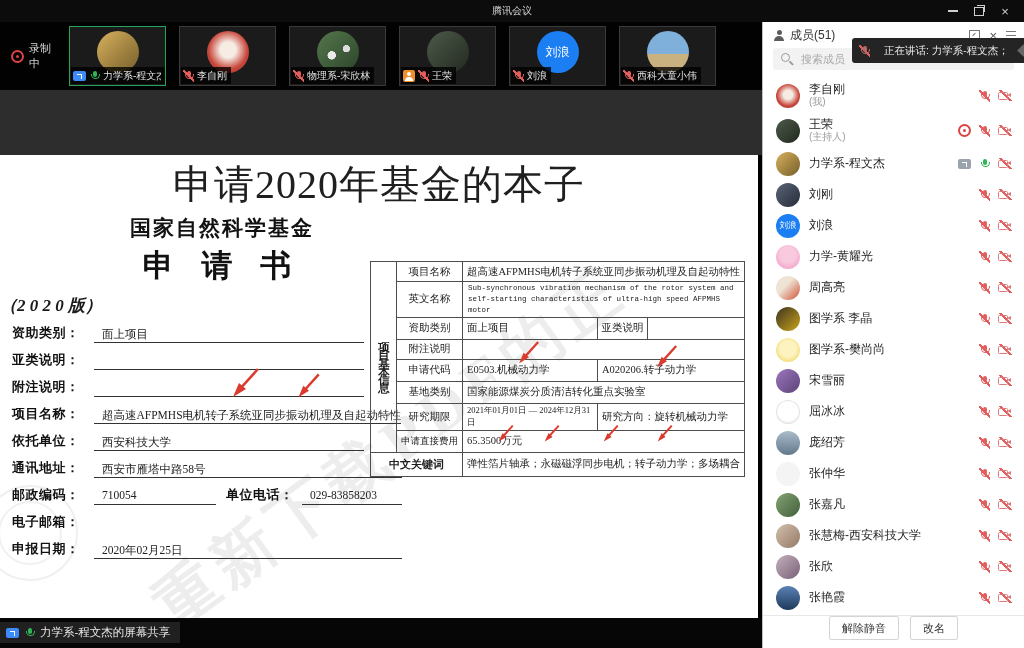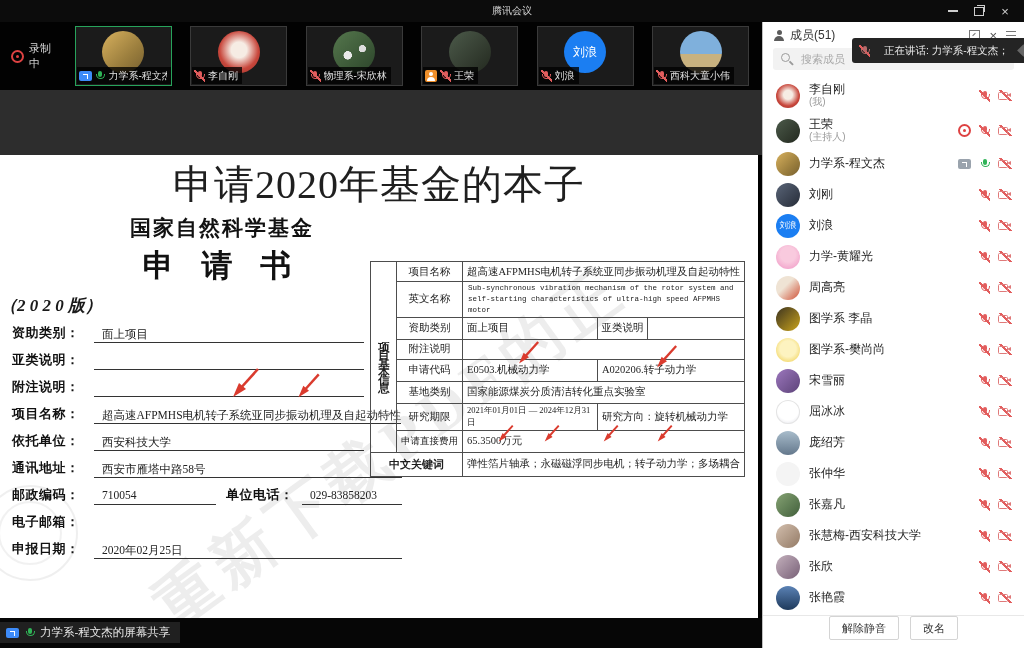--- a/index.html
+++ b/index.html
@@ -11,21 +11,21 @@
   .tb-controls{position:absolute;right:6px;top:0;height:22px;display:flex;align-items:center;gap:0;}
   .tbc{width:26px;height:22px;display:flex;align-items:center;justify-content:center;color:#cfcfcf;cursor:pointer;}
   .wline{width:10px;height:1.5px;background:#cfcfcf;display:inline-block;}
   .wbox{width:8px;height:7px;border:1px solid #cfcfcf;display:inline-block;position:relative;}
   .wbox::before{content:"";position:absolute;left:2px;top:-3px;width:7px;height:6px;
                 border-top:1px solid #cfcfcf;border-right:1px solid #cfcfcf;}
   .tbc.close{font-size:13px;}
 
   
   .strip{position:absolute;top:22px;left:0;width:762px;height:68px;background:#020202;
-         display:flex;align-items:center;justify-content:space-between;}
+         display:flex;align-items:center;}
   .rec{display:flex;align-items:center;gap:5px;margin:0 10px 0 11px;color:#d8d8d8;font-size:11px;flex:none;width:48px;}
   .ic-rec{display:inline-block;width:9px;height:9px;border:2px solid #de4242;border-radius:50%;position:relative;flex:none;}
   .ic-rec::after{content:"";position:absolute;left:50%;top:50%;width:3px;height:3px;margin:-1.5px;background:#de4242;border-radius:50%;}
   .tile{width:97px;height:60px;background:#1b1b1b;border:1px solid #3a3a3a;position:relative;flex:none;margin-right:13px;box-sizing:border-box;}
   .tile.active{border:1px solid #27a35b;}
   .tavatar{position:absolute;left:50%;top:4px;transform:translateX(-50%);width:42px;height:42px;border-radius:50%;overflow:hidden;}
   .tlabel{position:absolute;left:1px;bottom:1px;max-width:94px;display:flex;align-items:center;gap:3px;
           background:rgba(0,0,0,.78);padding:1.5px 4px 1.5px 2px;box-sizing:border-box;}
   .tname{color:#e3e3e3;font-size:10px;white-space:nowrap;overflow:hidden;}
   .avtext{color:#fff;font-style:normal;display:flex;width:100%;height:100%;align-items:center;justify-content:center;}

